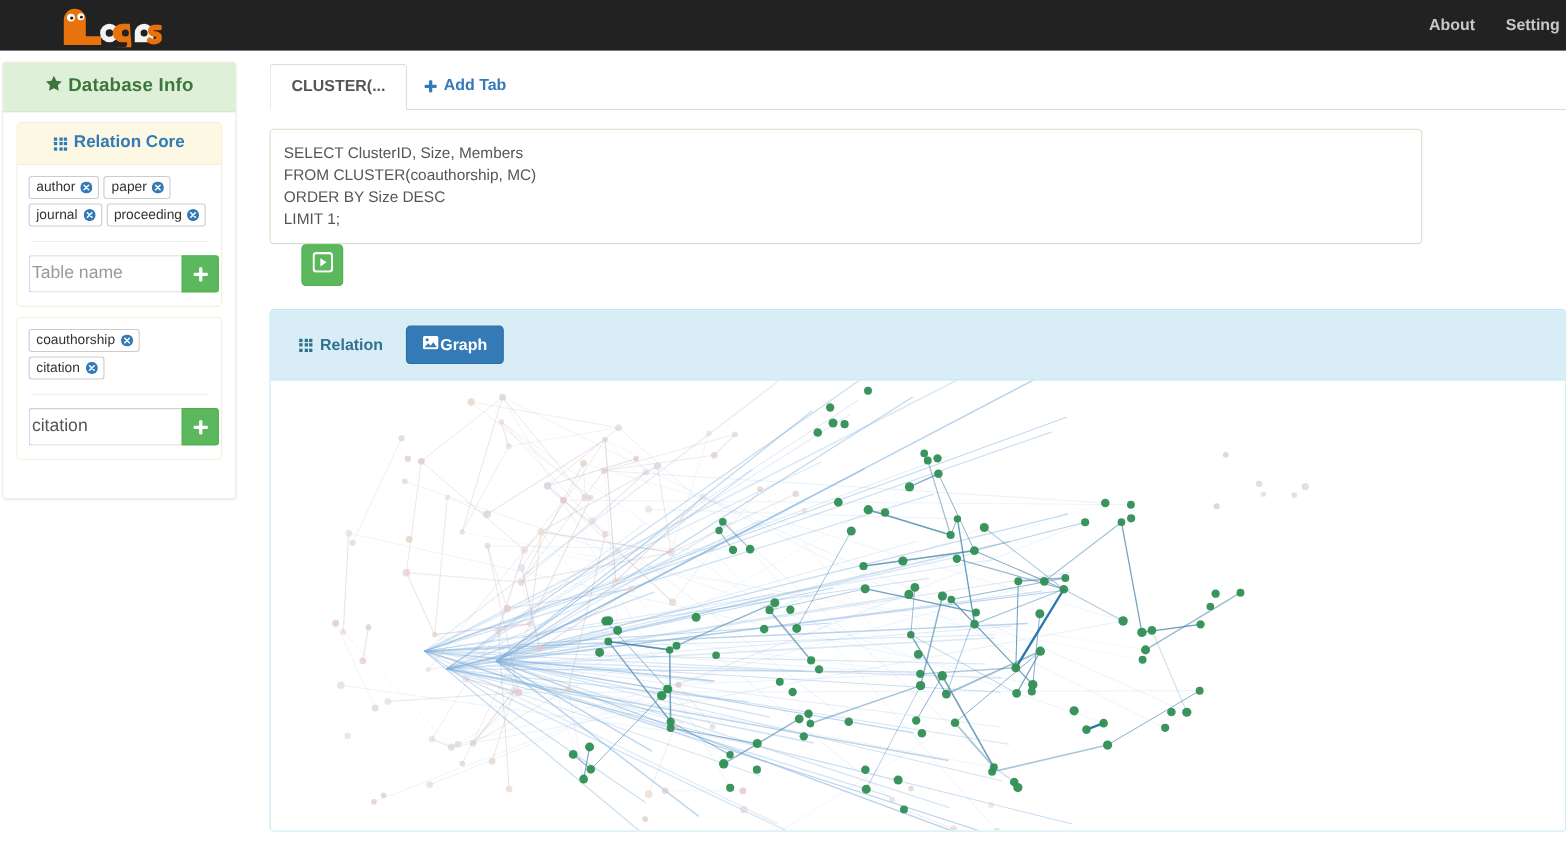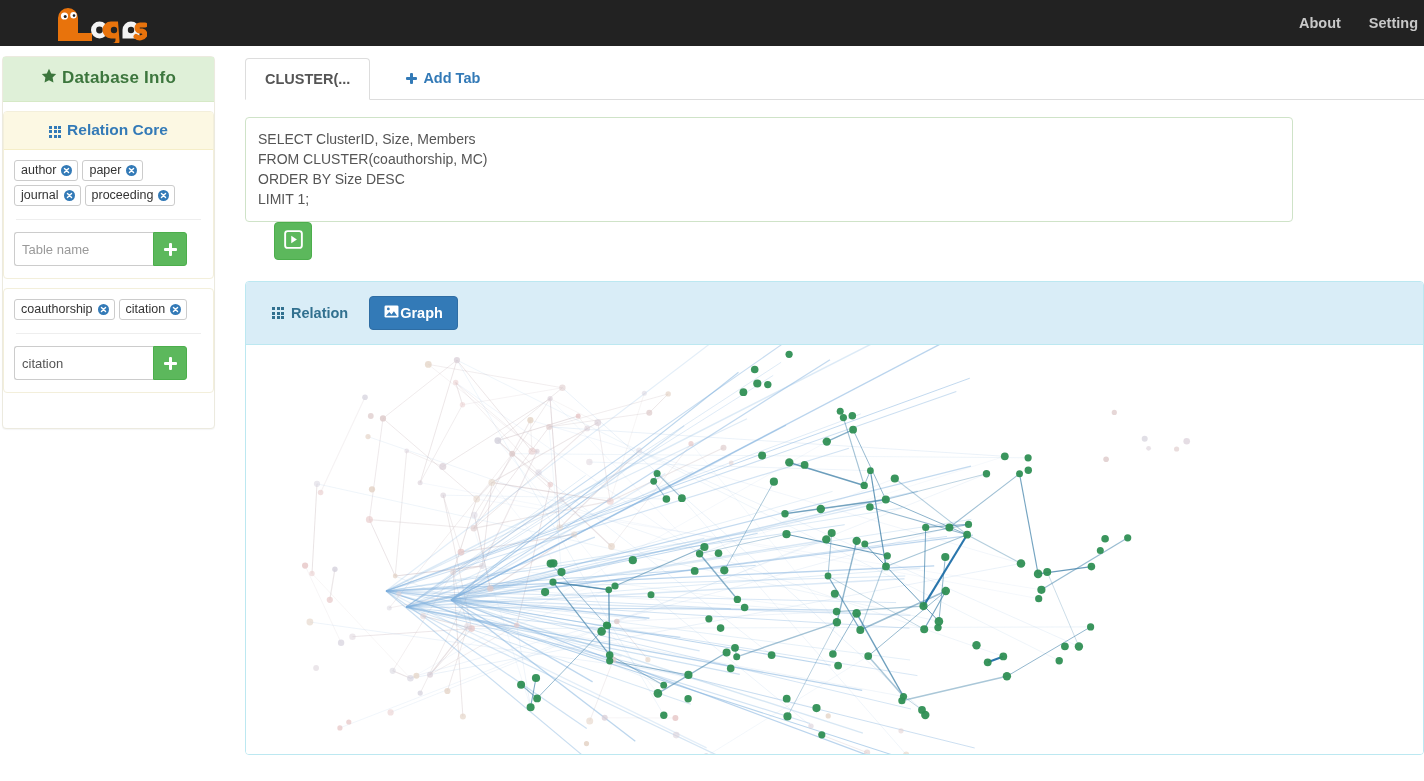--- a/index.html
+++ b/index.html
@@ -38,21 +38,21 @@
   .panel-outer {
     border:1px solid #eceadf; border-radius:4px; background:#fff;
     box-shadow:0 1px 1px rgba(0,0,0,.04);
   }
   .panel-head-success {
     background:#dff0d8; border-bottom:1px solid #d6e9c6;
     color:#3c763d; font-size:17px; font-weight:bold;
     text-align:center; padding:11px 8px 12px; letter-spacing:.2px;
   }
   .panel-inner {
-    margin:9px 0 9px; border:1px solid #f3efdb; border-radius:4px;
+    margin:9px 12px 9px; border:1px solid #f3efdb; border-radius:4px;
     background:#fff; overflow:hidden;
   }
   .panel-head-warning {
     background:#fcf8e3; border-bottom:1px solid #f5eec8;
     color:#337ab7; font-size:15.5px; font-weight:bold;
     text-align:center; padding:9px 8px 10px;
   }
   .panel-body { padding:10px 10px 12px; }
 
   .chip-wrap { display:flex; flex-wrap:wrap; gap:4px 4px; }
@@ -63,21 +63,21 @@
     white-space:nowrap;
   }
   .chip-x { display:inline-block; width:11px; height:11px; }
 
   .divider { height:1px; background:#eee; margin:13px 2px 12px; }
 
   .input-group { display:flex; width:173px; height:34px; }
   .form-control {
     flex:1; min-width:0; height:34px;
     border:1px solid #ccc; border-right:none; border-radius:3px 0 0 3px;
-    padding:0 7px; font-size:13px; color:#555; background:#fff;
+    padding:0 2px; font-size:16px; color:#555; background:#fff;
     font-family:"Liberation Sans", sans-serif; outline:none;
   }
   .form-control::placeholder { color:#9a9a9a; }
   .btn-add {
     width:34px; height:34px; border:1px solid #4cae4c; border-radius:0 3px 3px 0;
     background:#5cb85c; display:flex; align-items:center; justify-content:center;
     cursor:pointer;
   }
   .plus-glyph {
     position:relative; width:13px; height:13px; display:block;
@@ -86,21 +86,21 @@
     content:""; position:absolute; background:#fff; border-radius:1px;
   }
   .plus-glyph::before { left:5px; top:0; width:3px; height:13px; }
   .plus-glyph::after  { top:5px; left:0; height:3px; width:13px; }
 
   .panel-spacer { height:26px; }
 
   
   .main { position:absolute; left:245px; top:12px; width:1179px; }
 
-  .tabs-row { display:flex; align-items:flex-end; height:42px; border-bottom:1px solid #ddd;gap:20px; }
+  .tabs-row { display:flex; align-items:flex-end; height:42px; border-bottom:1px solid #ddd; }
   .tab-active {
     height:42px; padding:0 19px; display:flex; align-items:center;
     background:#fff; border:1px solid #ddd; border-bottom:1px solid #fff;
     border-radius:4px 4px 0 0; margin-bottom:-1px;
     font-size:14.5px; font-weight:bold; color:#555;
   }
   .tab-add {
     height:42px; padding:0 16px; display:flex; align-items:center; gap:6px;
     color:#337ab7; font-size:14.5px; font-weight:bold; cursor:pointer;
   }

